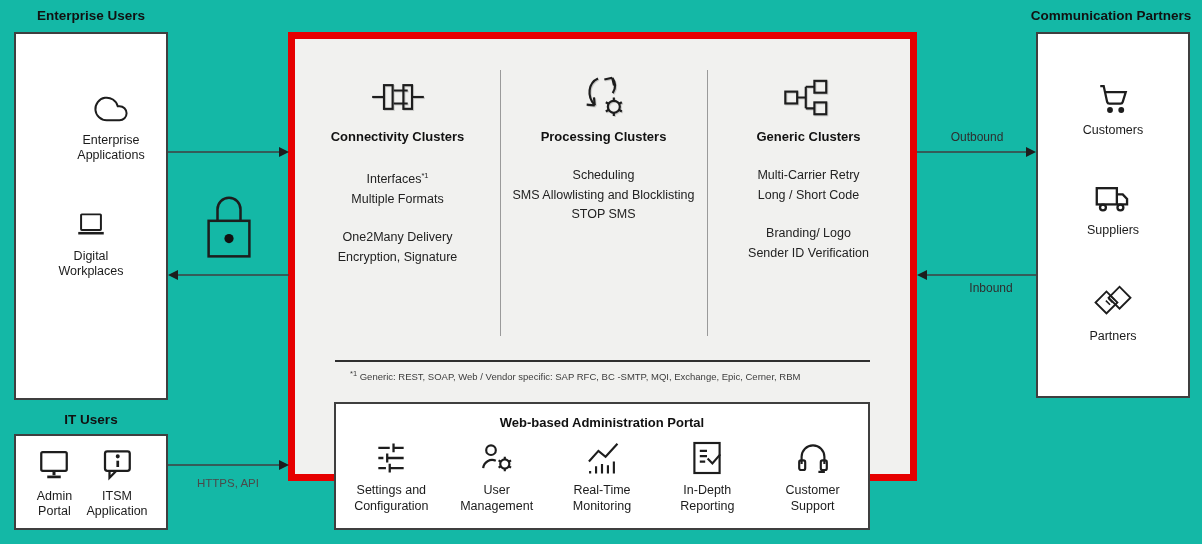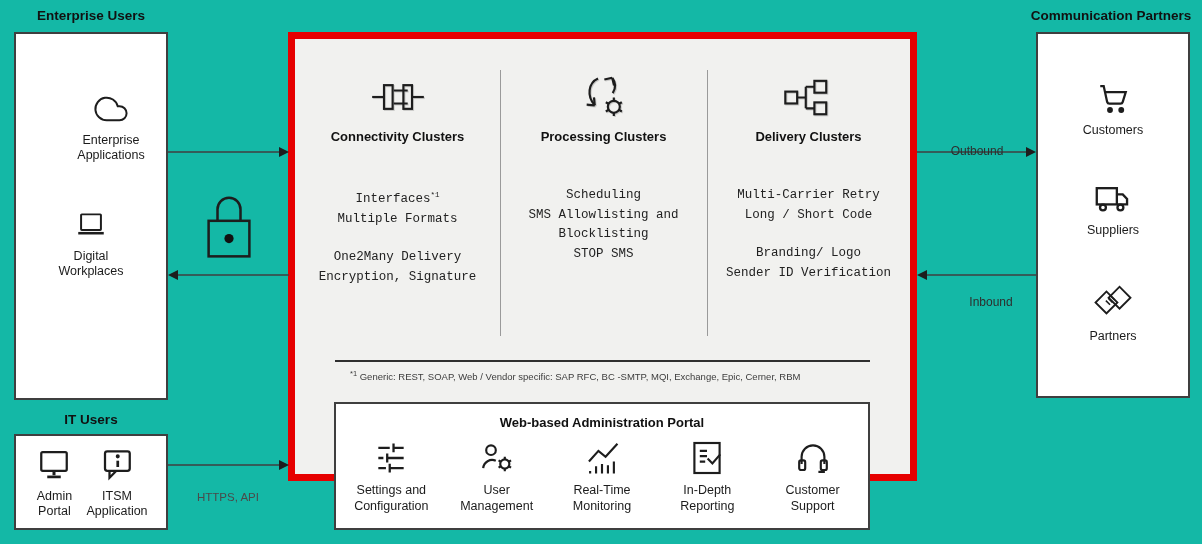--- a/index.html
+++ b/index.html
@@ -17,39 +17,39 @@
   .icon svg { display:block; }
   .icon { display:flex; align-items:center; justify-content:center; }
 
   
   .red-frame { position:absolute; left:288px; top:32px; width:629px; height:449px;
                background:#f1f1ef; border:7px solid #e60000; }
   .cluster { position:absolute; top:0; height:100%; text-align:center; }
   .cluster-icon { height:56px; margin-top:30px; display:flex; align-items:center; justify-content:center;
                   filter:drop-shadow(1px 1px 0 #c9c9c7); }
   .cluster-title { margin-top:4px; font-size:13px; font-weight:700; color:#111; }
-  .cluster-lines { margin-top:42px; font-size:12.5px; line-height:19.5px; color:#222;font-family:Liberation Mono, monospace; }
+  .cluster-lines { margin-top:22px; font-size:12.5px; line-height:19.5px; color:#222; }
   .cluster-gap { height:19px; }
   .v-divider { position:absolute; top:31px; width:1px; height:266px; background:#9a9a9a; }
   .foot-rule { position:absolute; left:40px; top:321px; width:535px; height:2px; background:#2f2f2f; }
   .footnote { position:absolute; left:55px; top:330px; font-size:9.5px; color:#3c3c3c; }
   .footnote sup, .supref { font-size:7.5px; vertical-align:super; }
 
   
   .admin-box { position:absolute; left:334px; top:402px; width:536px; height:128px;
                background:#ffffff; border:2px solid #3f3f3f; z-index:5; }
   .admin-title { margin-top:11px; text-align:center; font-size:13px; font-weight:700; color:#111; }
   .admin-items { display:flex; justify-content:space-evenly; margin-top:7px; }
   .admin-item { display:flex; flex-direction:column; align-items:center; width:100px; }
   .admin-item .icon { height:42px; }
   .admin-item .item-label { margin-top:4px; font-size:12.5px; line-height:15.5px; }
 
   
   .arrow { position:absolute; }
-  .flow-label { position:absolute; font-size:12px; color:#2e2e2e; text-align:center;margin-top:14px; }
+  .flow-label { position:absolute; font-size:12px; color:#2e2e2e; text-align:center; }
   .flow-label.gray { color:#4a4a4a; }
 
   .lock { position:absolute; left:206px; top:189px; }
 </style>
 </head>
 <body>
 
 <div class="canvas">
 
   <div class="section-title" style="left:0;top:8px;width:182px;">Enterprise Users</div>
@@ -160,21 +160,21 @@
 
     <div class="cluster" style="left:412px;width:203px;">
       <div class="cluster-icon icon">
         <svg width="56" height="38" viewBox="0 0 52 34" fill="none" stroke="#1d1d1d" stroke-width="2">
           <rect x="4" y="12" width="11" height="11"></rect>
           <path d="M15 17.5h8M23 7.5v20M23 7.5h8M23 27.5h8"></path>
           <rect x="31" y="2" width="11" height="11"></rect>
           <rect x="31" y="22" width="11" height="11"></rect>
         </svg>
       </div>
-      <div class="cluster-title">Delivery Clusters</div>
+      <div class="cluster-title">Generic Clusters</div>
       <div class="cluster-lines">
         <div>Multi-Carrier Retry</div>
         <div>Long / Short Code</div>
         <div class="cluster-gap"></div>
         <div>Branding/ Logo</div>
         <div>Sender ID Verification</div>
       </div>
     </div>
 
     <div class="foot-rule"></div>

